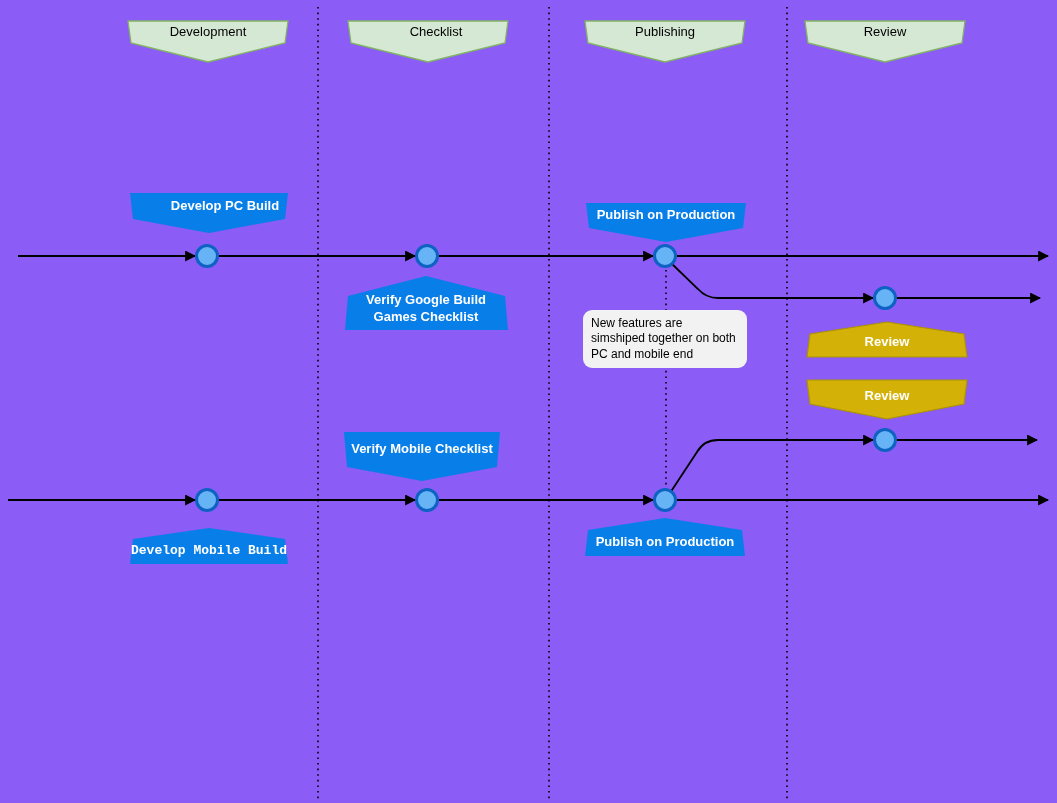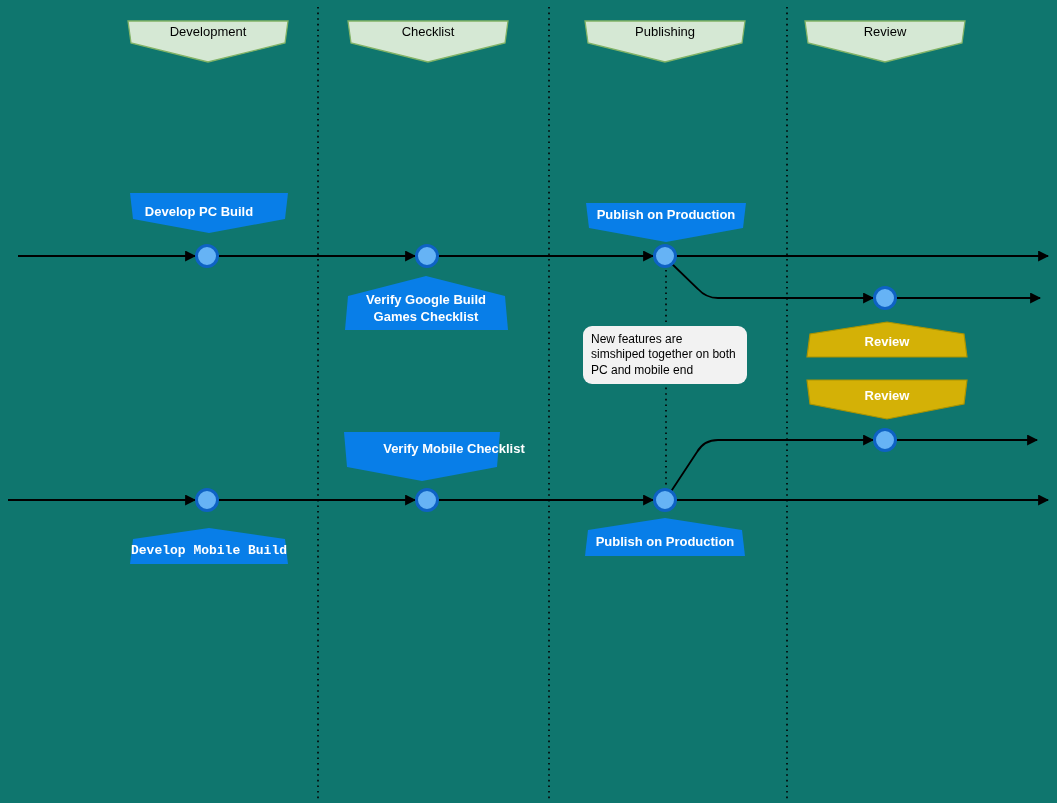--- a/index.html
+++ b/index.html
@@ -1,40 +1,40 @@
 <!DOCTYPE html>
 <html style="--line: #000000; --green_fill: #D5E8D4; --green_stroke: #82B366; --blue_fill: #087EE8; --yellow_fill: #D4B106; --yellow_stroke: #AA9400; --node_fill: #66B3F5; --node_stroke: #0E62C4; --note_bg: #F2F2F2;"><head>
 <meta charset="utf-8">
 <style>
   html,body{margin:0;padding:0;background:#ffffff;}
   #canvas{
     position:relative;
     width:1057px;height:803px;
-    background:#0f766e;
+    background:#8b5cf6;
     font-family:"Liberation Sans", sans-serif;
     overflow:hidden;
   }
   #wires{position:absolute;left:0;top:0;}
   .flowline{stroke:var(--line);stroke-width:1.8;fill:none;}
   .dotted{stroke:var(--line);stroke-width:1.6;fill:none;stroke-dasharray:1.6 4;}
   .banner-green{fill:var(--green_fill);stroke:var(--green_stroke);stroke-width:1.3;}
   .banner-blue{fill:var(--blue_fill);stroke:none;}
   .banner-yellow{fill:var(--yellow_fill);stroke:var(--yellow_stroke);stroke-width:1.2;}
   .node{fill:var(--node_fill);stroke:var(--node_stroke);stroke-width:3;}
   .lbl{
     position:absolute;display:flex;align-items:center;justify-content:center;
     text-align:center;font-size:13px;line-height:1.3;white-space:pre-line;
   }
   .lbl.dark{color:#000000;}
   .lbl.white{color:#ffffff;font-weight:bold;}
   #note{
     position:absolute;left:583px;top:310px;width:164px;height:58px;
     box-sizing:border-box;padding:6px 8px;
     background:var(--note_bg);border-radius:9px;
-    font-size:12px;line-height:1.28;color:#000000;margin-top:16px;
+    font-size:12px;line-height:1.28;color:#000000;
   }
 </style>
 </head>
 <body>
 
 <div id="canvas">
 
   <svg id="wires" width="1057" height="803" viewBox="0 0 1057 803">
     <defs>
       <marker id="arw" viewBox="0 0 10 10" refX="9" refY="5" markerWidth="11" markerHeight="11" orient="auto" markerUnits="userSpaceOnUse">
@@ -83,28 +83,28 @@
     <circle class="node" cx="427" cy="256" r="10.5"></circle>
     <circle class="node" cx="665" cy="256" r="10.5"></circle>
     <circle class="node" cx="885" cy="298" r="10.5"></circle>
     <circle class="node" cx="207" cy="500" r="10.5"></circle>
     <circle class="node" cx="427" cy="500" r="10.5"></circle>
     <circle class="node" cx="665" cy="500" r="10.5"></circle>
     <circle class="node" cx="885" cy="440" r="10.5"></circle>
   </svg>
 
   <div class="lbl dark" style="left:128px;top:21px;width:160px;height:22px;">Development</div>
-  <div class="lbl dark" style="left:348px;top:21px;width:160px;height:22px;">Checklist</div>
+  <div class="lbl dark" style="left:356px;top:21px;width:160px;height:22px;">Checklist</div>
   <div class="lbl dark" style="left:585px;top:21px;width:160px;height:22px;">Publishing</div>
   <div class="lbl dark" style="left:805px;top:21px;width:160px;height:22px;">Review</div>
 
-  <div class="lbl white" style="left:120px;top:193px;width:158px;height:26px;margin-top:6px;">Develop PC Build</div>
+  <div class="lbl white" style="left:146px;top:193px;width:158px;height:26px;">Develop PC Build</div>
   <div class="lbl white" style="left:361px;top:289px;width:130px;height:40px;">Verify Google Build Games Checklist</div>
   <div class="lbl white" style="left:586px;top:203px;width:160px;height:25px;">Publish on Production</div>
   <div class="lbl white" style="left:807px;top:331px;width:160px;height:22px;">Review</div>
   <div class="lbl white" style="left:807px;top:385px;width:160px;height:22px;">Review</div>
-  <div class="lbl white" style="left:344px;top:435px;width:156px;height:28px;margin-left:32px;">Verify Mobile Checklist</div>
+  <div class="lbl white" style="left:344px;top:435px;width:156px;height:28px;">Verify Mobile Checklist</div>
   <div class="lbl white" style="left:585px;top:529px;width:160px;height:26px;">Publish on Production</div>
   <div class="lbl white" style="left:130px;top:538px;width:158px;height:26px;font-family:Liberation Mono, monospace;">Develop Mobile Build</div>
 
   <div id="note">New features are simshiped together on both PC and mobile end</div>
 
 </div>
 
 </body></html>

